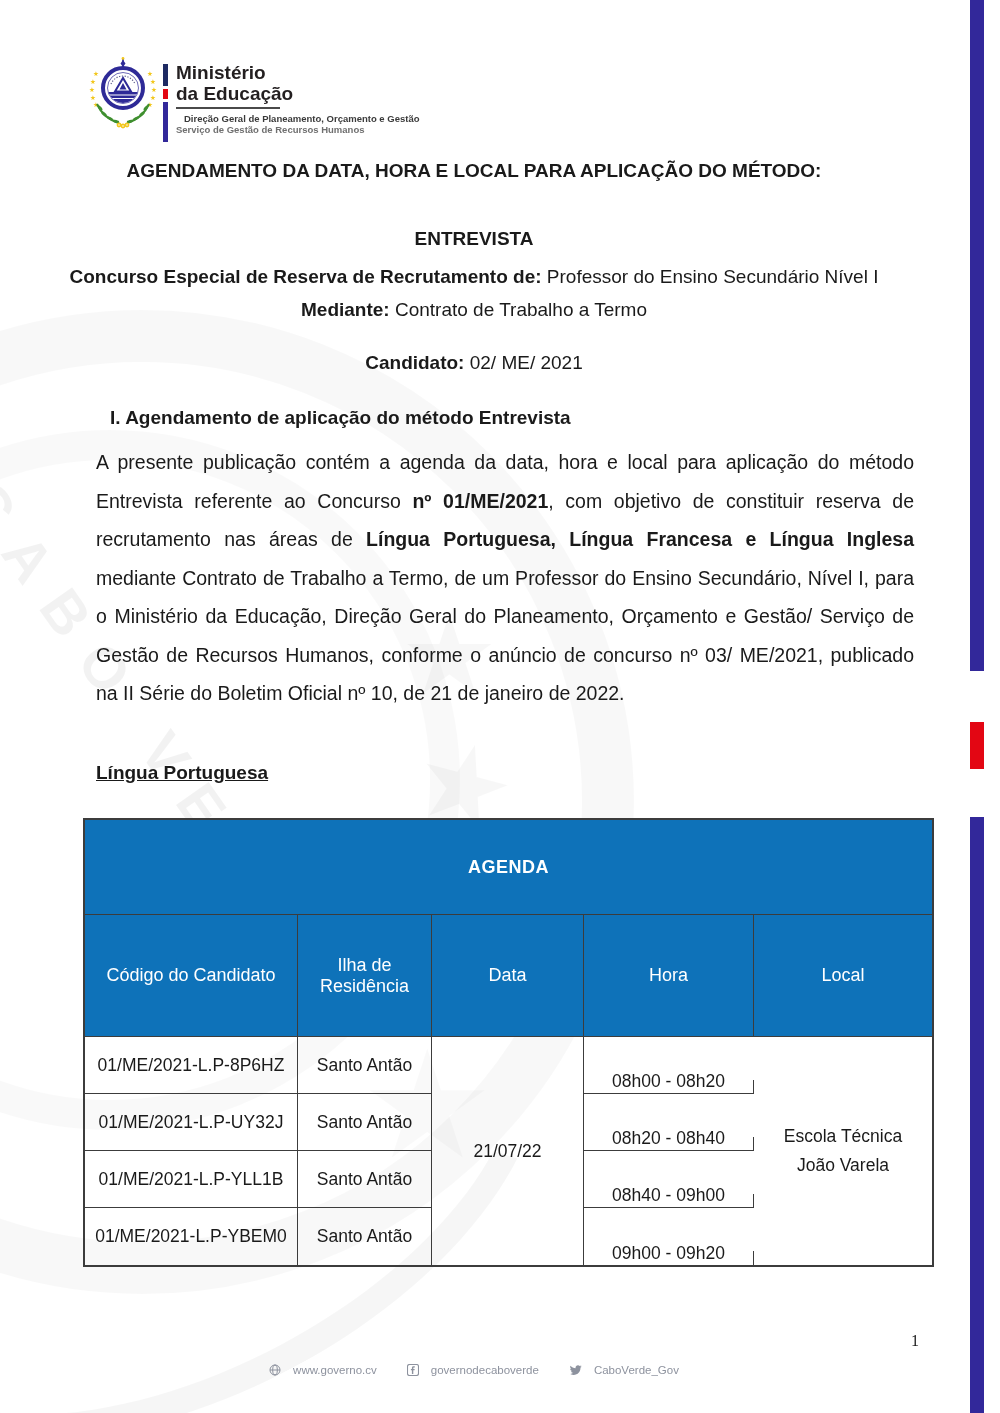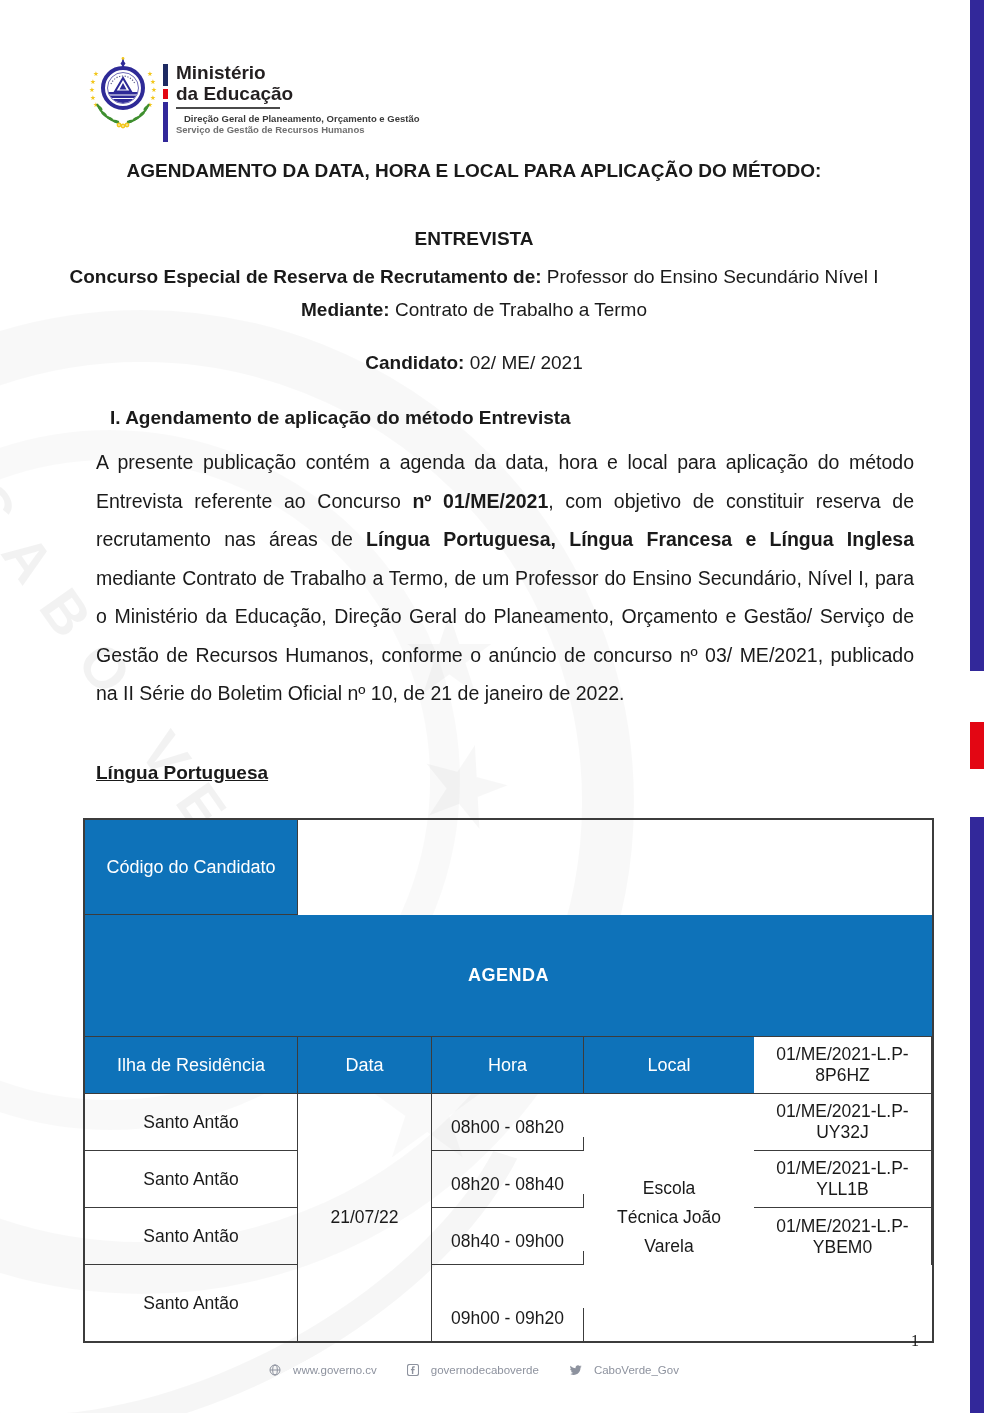--- a/index.html
+++ b/index.html
@@ -70,21 +70,21 @@
     box-sizing:content-box;
   }
   .cell{border-right:1px solid #3c3c3c;border-bottom:1px solid #3c3c3c;
     display:flex;align-items:center;justify-content:center;text-align:center;
     font-size:17.5px;background:transparent;}
   .cell.last-col{border-right:none;}
   .cell.last-row{border-bottom:none;}
   .cell.blue{background:#0e72b9;color:#ffffff;font-size:18px;}
   .cell.agenda-title{grid-column:1 / span 5;font-weight:600;letter-spacing:0.5px;}
   .cell.span-rows{grid-row:span 4;}
-  .cell.hora{align-items:flex-end;padding-bottom:12px;box-sizing:border-box;margin-top:43px;}
+  .cell.hora{align-items:flex-end;padding-bottom:1px;box-sizing:border-box;margin-top:43px;}
   .cell.local{padding:0 28px;box-sizing:border-box;line-height:29px;}
   
   .page-number{position:absolute;left:900px;top:1332px;width:30px;text-align:center;
     font-size:16px;font-family:"Liberation Serif", serif;z-index:3;}
   .footer{position:absolute;left:0;top:1364px;width:948px;z-index:3;
     display:flex;align-items:center;justify-content:center;gap:12px;
     font-size:11.5px;color:#8d929e;}
   .footer .icon{display:inline-flex;align-items:center;}
   .footer .gap{width:6px;}
 </style>
@@ -193,23 +193,23 @@
     </div>
 
     <div class="section-heading">I. Agendamento de aplicação do método Entrevista</div>
 
     <div class="paragraph"><span>A presente publicação contém a agenda da data, hora e local para aplicação do método Entrevista referente ao Concurso </span><b>nº 01/ME/2021</b><span>, com objetivo de constituir reserva de recrutamento nas áreas de </span><b>Língua Portuguesa, Língua Francesa e Língua Inglesa</b><span> mediante Contrato de Trabalho a Termo, de um Professor do Ensino Secundário, Nível I, para o Ministério da Educação, Direção Geral do Planeamento, Orçamento e Gestão/ Serviço de Gestão de Recursos Humanos, conforme o anúncio de concurso nº 03/  ME/2021,  publicado na II Série do Boletim Oficial nº 10, de 21 de janeiro de 2022.</span></div>
 
     <div class="subsection">Língua Portuguesa</div>
   </div>
 
   <div class="agenda-table">
+    <div class="cell blue agenda-title last-col">AGENDA</div>
+
     <div class="cell blue">Código do Candidato</div>
-
-    <div class="cell blue agenda-title last-col">AGENDA</div>
     <div class="cell blue">Ilha de Residência</div>
     <div class="cell blue">Data</div>
     <div class="cell blue">Hora</div>
     <div class="cell blue last-col">Local</div>
 
     <div class="cell">01/ME/2021-L.P-8P6HZ</div>
     <div class="cell">Santo Antão</div>
     <div class="cell span-rows last-row">21/07/22</div>
     <div class="cell hora">08h00 - 08h20</div>
     <div class="cell span-rows last-col last-row local">Escola Técnica João Varela</div>

